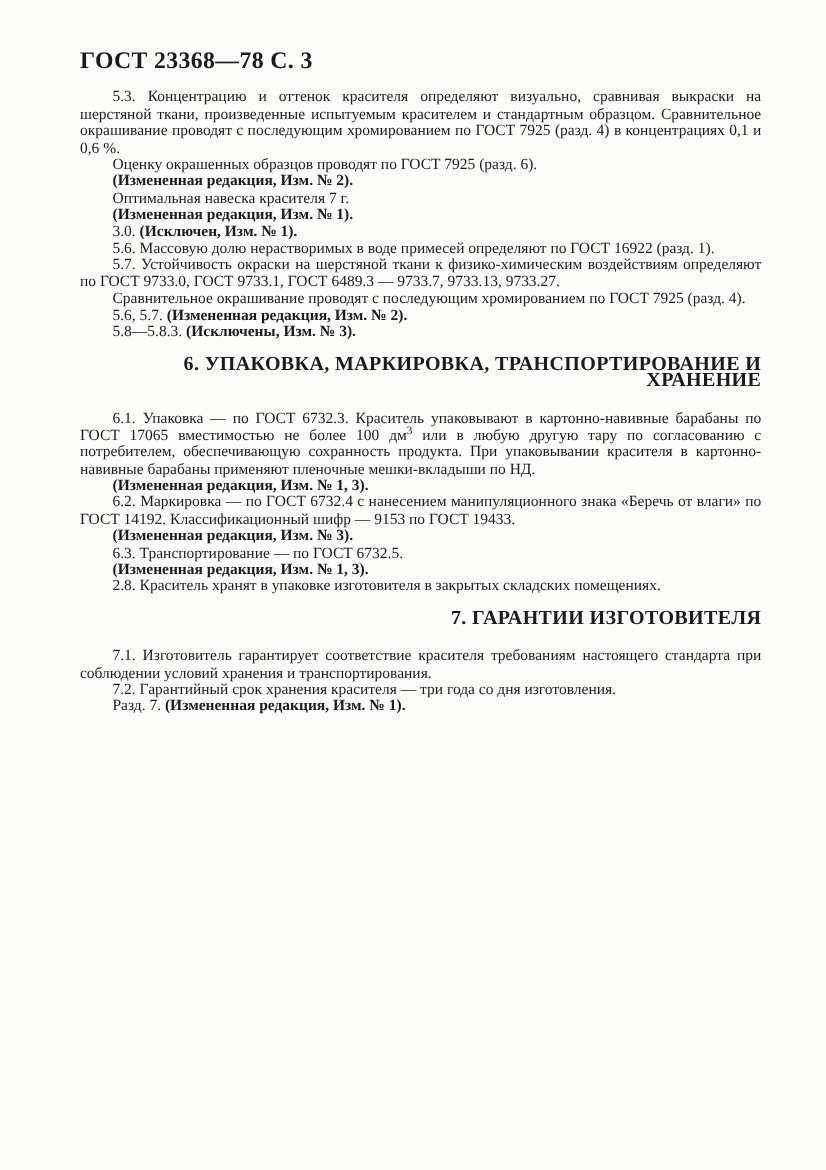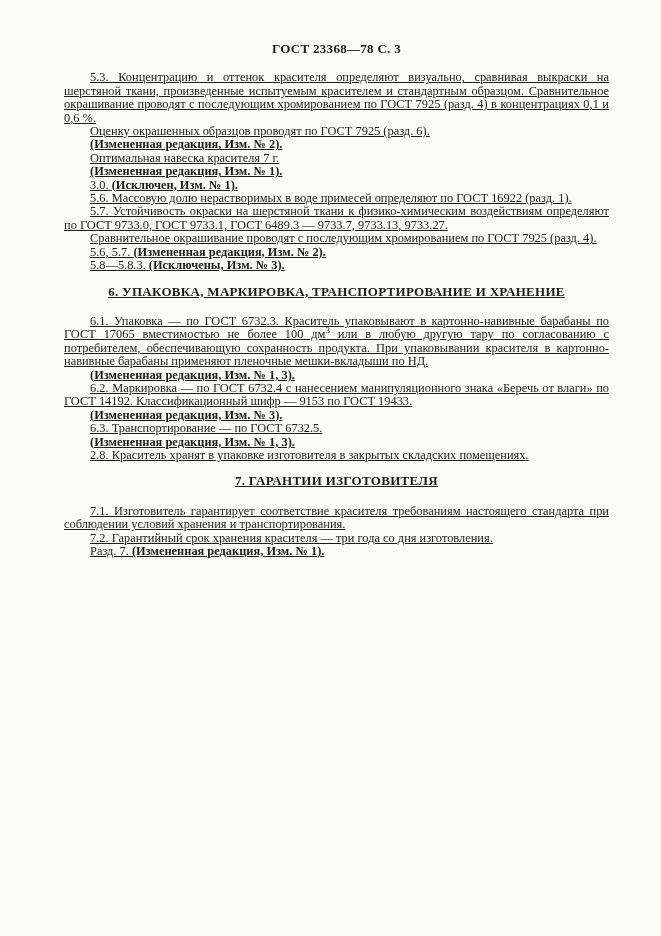--- a/index.html
+++ b/index.html
@@ -14,37 +14,36 @@
     box-sizing: border-box;
     background: #fbfbfa;
     color: #1b1b1b;
     font-family: "Liberation Serif", "DejaVu Serif", serif;
     font-size: 12.4px;
     line-height: 13.4px;
     padding: 42px 52px 0 64px;
     overflow: hidden;
   }
   .page-header {
-    text-align: center;
+    text-align: left;
     font-weight: bold;
-    font-size: 13px;
+    font-size: 19px;
     letter-spacing: 0.3px;
     margin: 0 0 16px 0;
   }
   .doc-body p.para {
     margin: 0;
     text-align: justify;
     text-indent: 26px;
-    text-decoration: underline;
   }
   .doc-body p.heading {
-    text-align: center;
+    text-align: right;
     text-indent: 0;
     font-weight: bold;
-    font-size: 13px;
+    font-size: 16px;
     letter-spacing: 0.3px;
     margin: 12px 0 17px 0;
   }
   .doc-body sup {
     font-size: 9px;
     line-height: 0;
   }
   .doc-body .b {
     font-weight: bold;
   }

